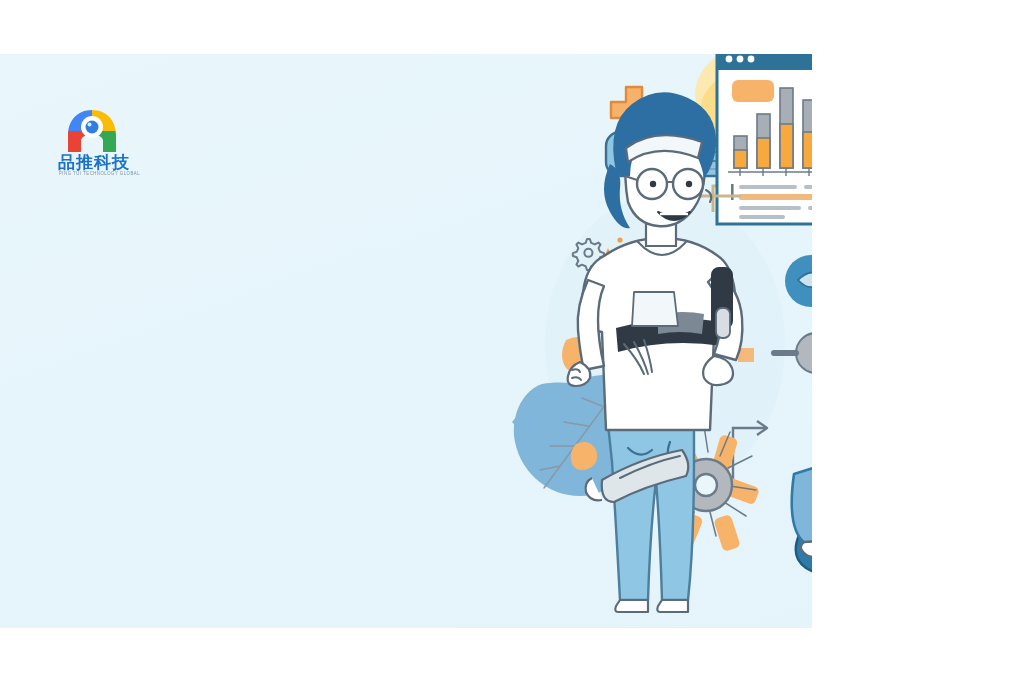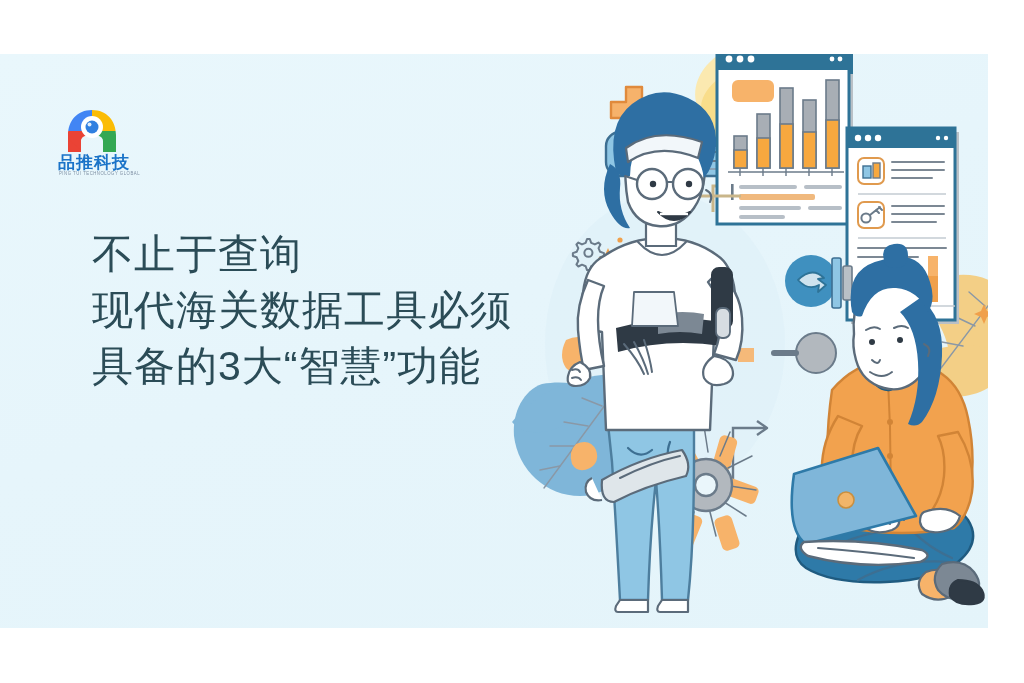--- a/index.html
+++ b/index.html
@@ -7,21 +7,21 @@
     padding: 0;
     width: 1024px;
     height: 683px;
     overflow: hidden;
     background: #ffffff;
     font-family: "Liberation Sans", "DejaVu Sans", sans-serif;
   }
 
   #banner {
     position: relative;
-    width: 988px;
+    width: 812px;
     height: 683px;
     background: #ffffff;
     overflow: hidden;
   }
 
   
   #canvas {
     position: absolute;
     left: 0;
     top: 54px;
@@ -103,25 +103,20 @@
 
           <circle cx="26" cy="18" r="11" fill="#ffffff"></circle>
           <circle cx="26" cy="18" r="6.5" fill="#2f7fe0"></circle>
           <circle cx="23.5" cy="15.5" r="2" fill="#ffffff" opacity=".85"></circle>
         </svg>
       </div>
       <div id="logo-name">品推科技</div>
       <div id="logo-tag">PING TUI TECHNOLOGY GLOBAL</div>
     </div>
 
-    <div id="headline">
-      <span class="ln">不止于查询</span>
-      <span class="ln">现代海关数据工具必须</span>
-      <span class="ln">具备的3大“智慧”功能</span>
-    </div>
 
     <div id="illo">
       <svg viewBox="0 0 560 584" xmlns="http://www.w3.org/2000/svg">
         <defs>
           <style>
             .ln1 { fill:none; stroke:#5b6b7a; stroke-width:2; stroke-linecap:round; stroke-linejoin:round; }
             .ln2 { fill:none; stroke:#3d6f92; stroke-width:2.2; stroke-linecap:round; stroke-linejoin:round; }
             .thin { fill:none; stroke:#8a98a6; stroke-width:1.4; stroke-linecap:round; }
             .wht  { fill:#ffffff; }
           </style>

